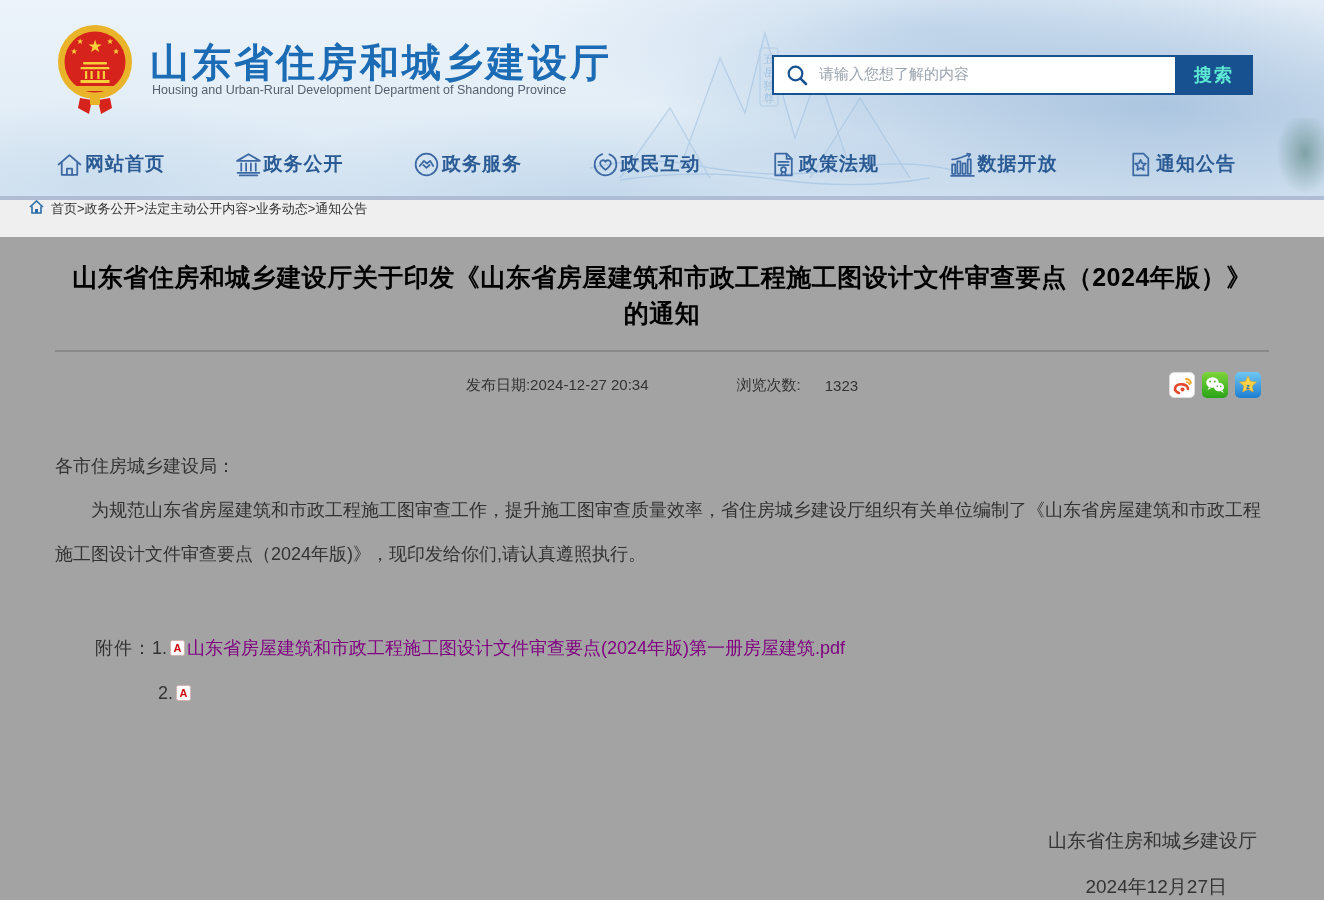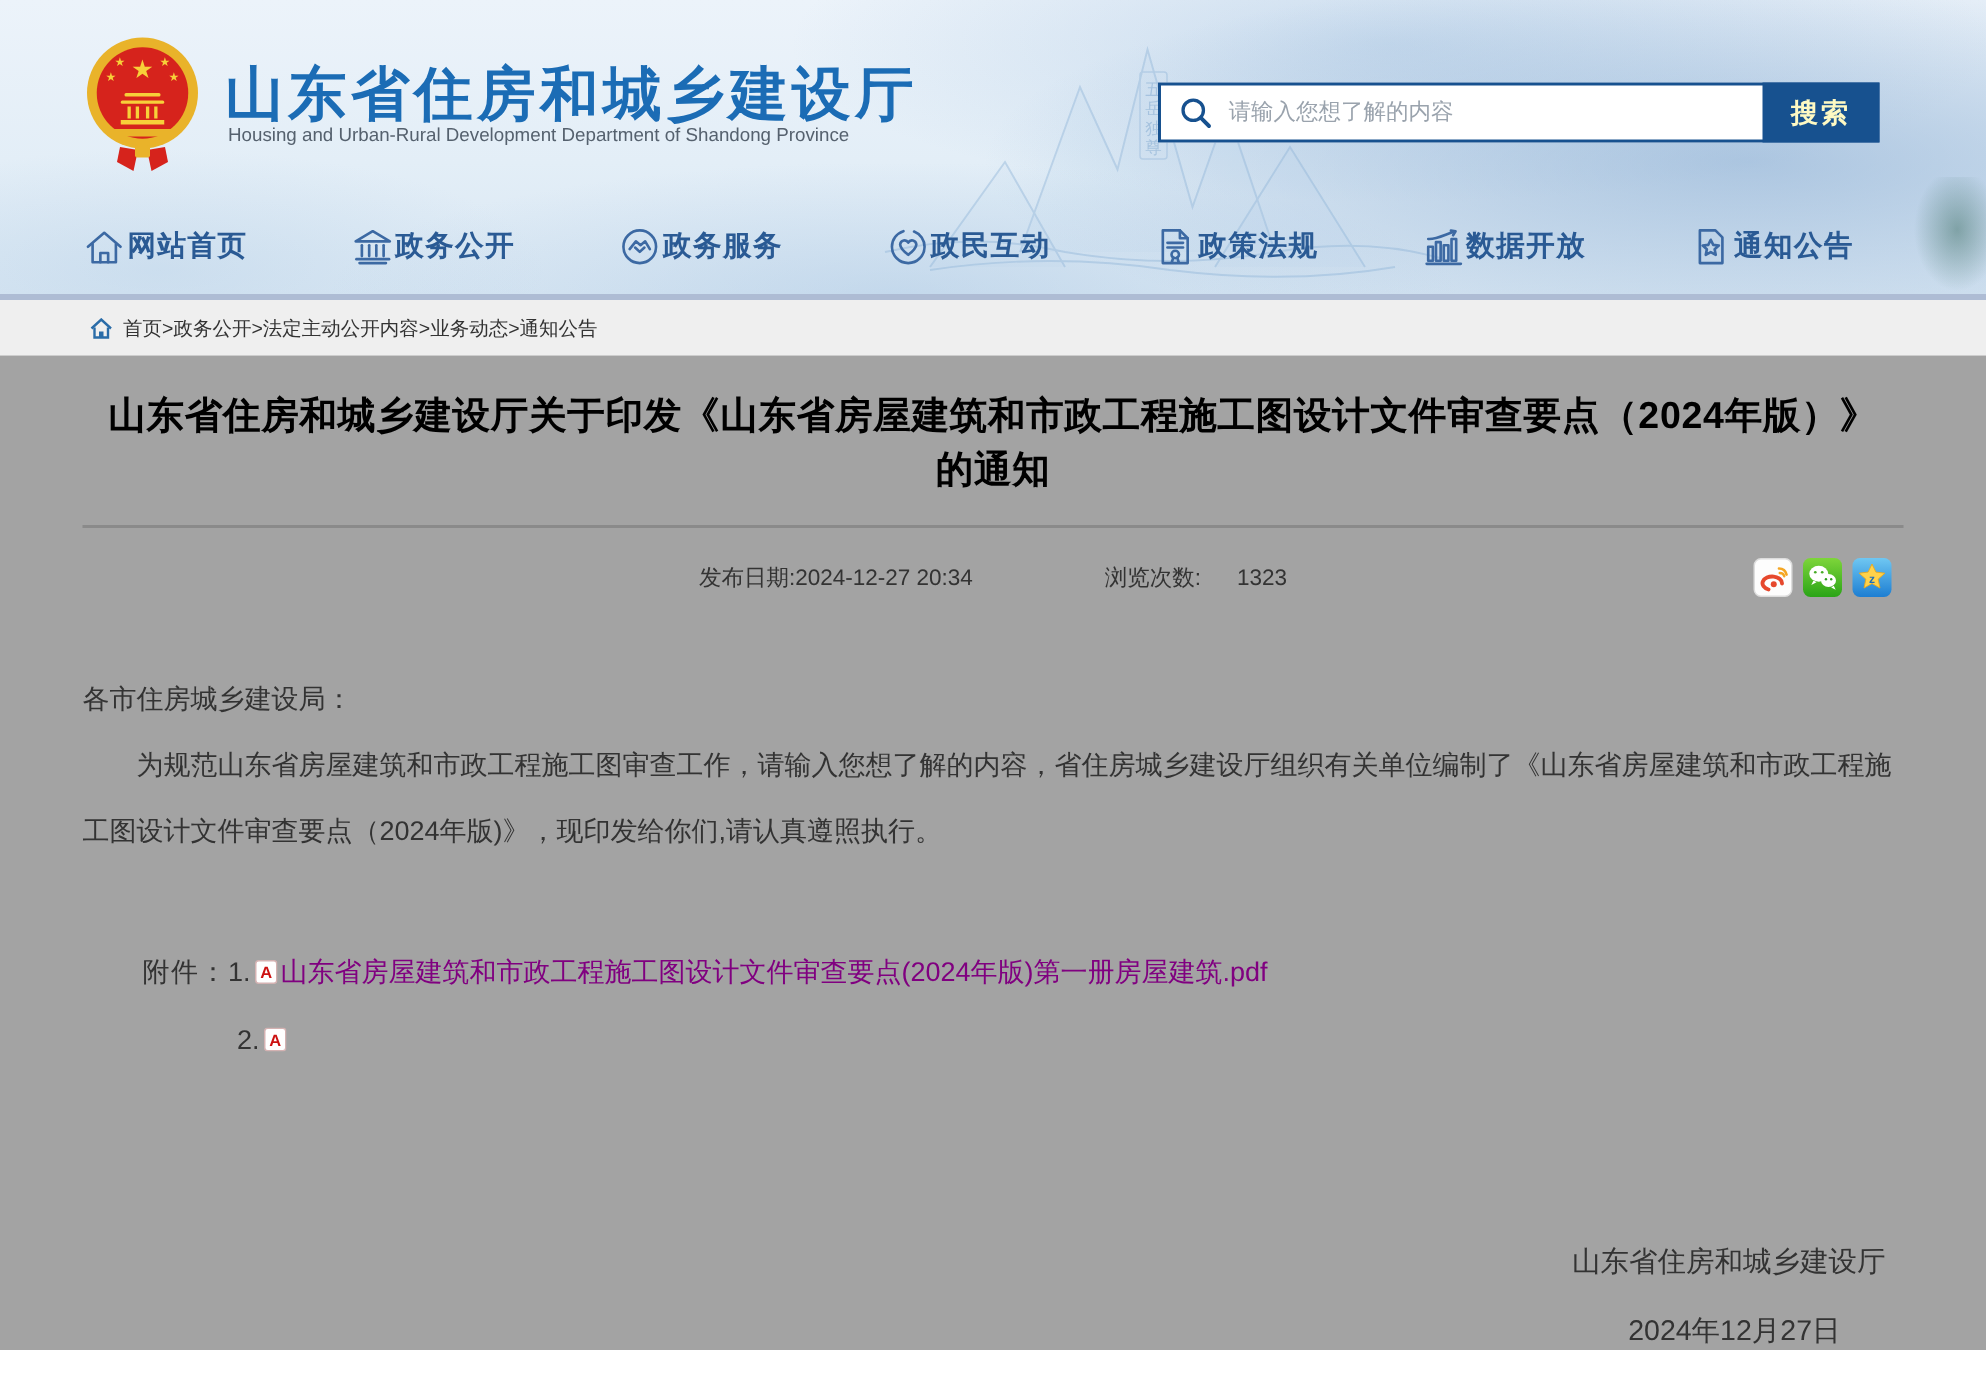--- a/index.html
+++ b/index.html
@@ -23,34 +23,34 @@
     color:#1b6cb5; letter-spacing:3px; }
   .site-subtitle{ position:absolute; left:152px; top:83px; font-size:12.5px; color:#55616e; }
 
   .search-box{ position:absolute; right:71px; top:55px; width:481px; height:40px;
     background:#fff; border:2px solid #17518f; display:flex; align-items:center; }
   .search-box .mag{ margin:0 10px 0 12px; flex:0 0 auto; }
   .search-box input{ flex:1; border:none; outline:none; font-size:15px; color:#333; height:100%;
     font-family:Liberation Mono, monospace; background:transparent; }
   .search-box input::placeholder{ color:#9aa3ad; }
   .search-btn{ flex:0 0 78px; height:calc(100% + 4px); margin:-2px -2px -2px 0;
-    background:#17518f; color:#fef9c3; border:none; font-size:18px; font-weight:bold;
+    background:#17518f; color:#5eead4; border:none; font-size:18px; font-weight:bold;
     letter-spacing:2px; cursor:pointer; font-family:inherit; }
 
   .main-nav{ position:absolute; left:55px; right:88px; bottom:8px; height:48px;
     display:flex; justify-content:space-between; align-items:center; }
   .nav-item{ display:flex; align-items:center; gap:1px; cursor:pointer; }
   .nav-item svg{ stroke:#3c69a3; fill:none; stroke-width:1.7; stroke-linejoin:round; stroke-linecap:round; }
   .nav-label{ font-size:19px; font-weight:bold; color:#2a5a94; letter-spacing:1px; }
 
   .nav-divider{ height:4px; background:#aebcd4; }
 
   
-  .breadcrumb-bar{ height:37px; background:#efefef; display:flex; align-items:center;
-    padding-left:60px; gap:7px; }
+  .breadcrumb-bar{ height:37px; background:#efefef; display:flex; align-items:flex-start;
+    padding-left:29px; gap:7px; }
   .breadcrumb-text{ font-size:13px; color:#333; cursor:pointer; }
 
   
   .content{ background:#a3a3a3; padding:22px 55px 0; position:relative; }
   .article-title{ margin:0 8px; text-align:center; font-size:25px; font-weight:bold;
     color:#000; line-height:1.45; letter-spacing:.5px; }
   .title-rule{ border:none; border-top:2px solid #8a8a8a; margin:18px 0 0; }
   .meta-row{ position:relative; margin-top:20px; height:28px; display:flex;
     justify-content:center; align-items:center; font-size:15px; color:#333; }
   .meta-date{ margin-right:88px; }
@@ -245,21 +245,21 @@
         <div class="share-icon share-qzone">
           <svg width="26" height="26" viewBox="0 0 26 26">
             <path d="M13 4 l2.6 5.4 6 .7 -4.5 4 1.2 5.9 L13 17 l-5.3 3 1.2 -5.9 -4.5 -4 6 -.7 z" fill="#ffd24a" stroke="#e8a81e" stroke-width=".6"></path>
             <text x="13" y="16.5" font-size="8" font-weight="bold" fill="#1d6fba" text-anchor="middle">z</text>
           </svg>
         </div>
       </div>
     </div>
 
     <p class="salutation">各市住房城乡建设局：</p>
-    <p class="para">为规范山东省房屋建筑和市政工程施工图审查工作，请输入您想了解的内容，省住房城乡建设厅组织有关单位编制了《山东省房屋建筑和市政工程施工图设计文件审查要点（2024年版)》，现印发给你们,请认真遵照执行。</p>
+    <p class="para">为规范山东省房屋建筑和市政工程施工图审查工作，提升施工图审查质量效率，省住房城乡建设厅组织有关单位编制了《山东省房屋建筑和市政工程施工图设计文件审查要点（2024年版)》，现印发给你们,请认真遵照执行。</p>
 
     <div class="attachments">
       <div class="att-row first">
         <span class="att-label">附件：</span>
         <span class="att-index">1.</span>
         <svg class="pdf-icon" width="15" height="16" viewBox="0 0 15 16">
           <rect x="0.5" y="0.5" width="14" height="15" rx="2" fill="#fff" stroke="#d4b2b2"></rect>
           <text x="7.5" y="12" font-size="11" font-weight="bold" fill="#cc1111" text-anchor="middle">A</text>
         </svg>
         <a class="att-link">山东省房屋建筑和市政工程施工图设计文件审查要点(2024年版)第一册房屋建筑.pdf</a>

